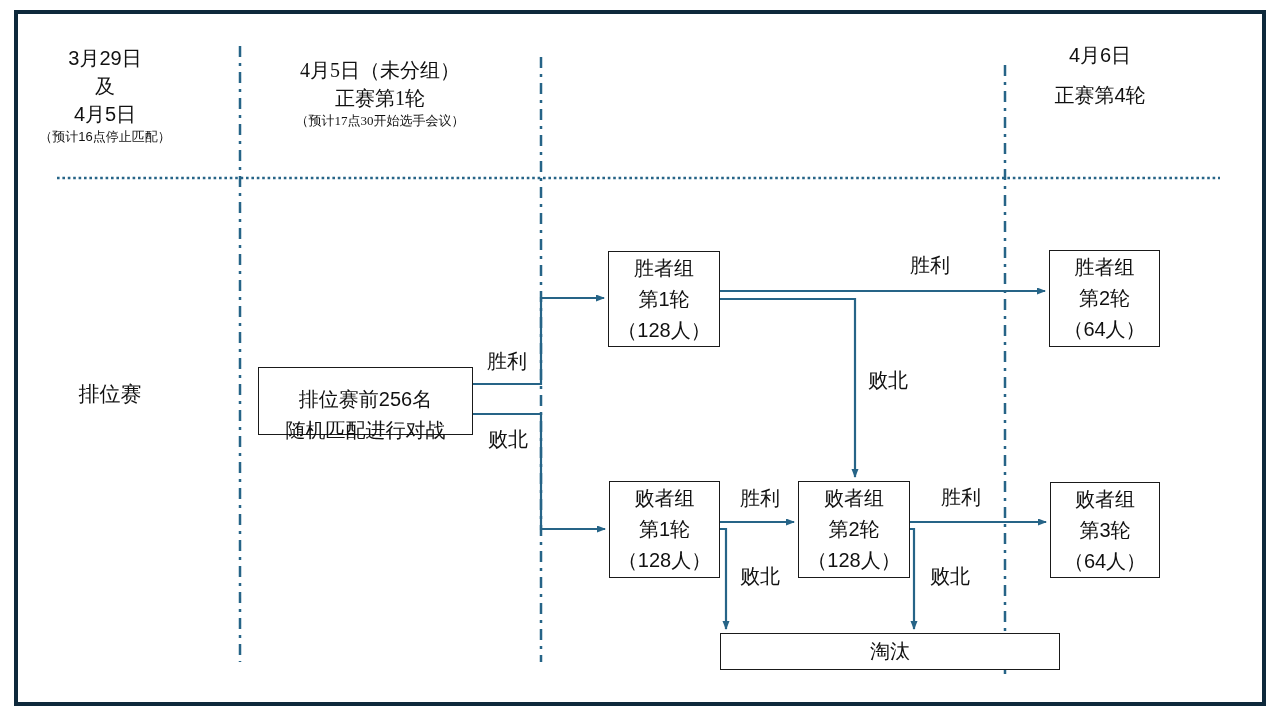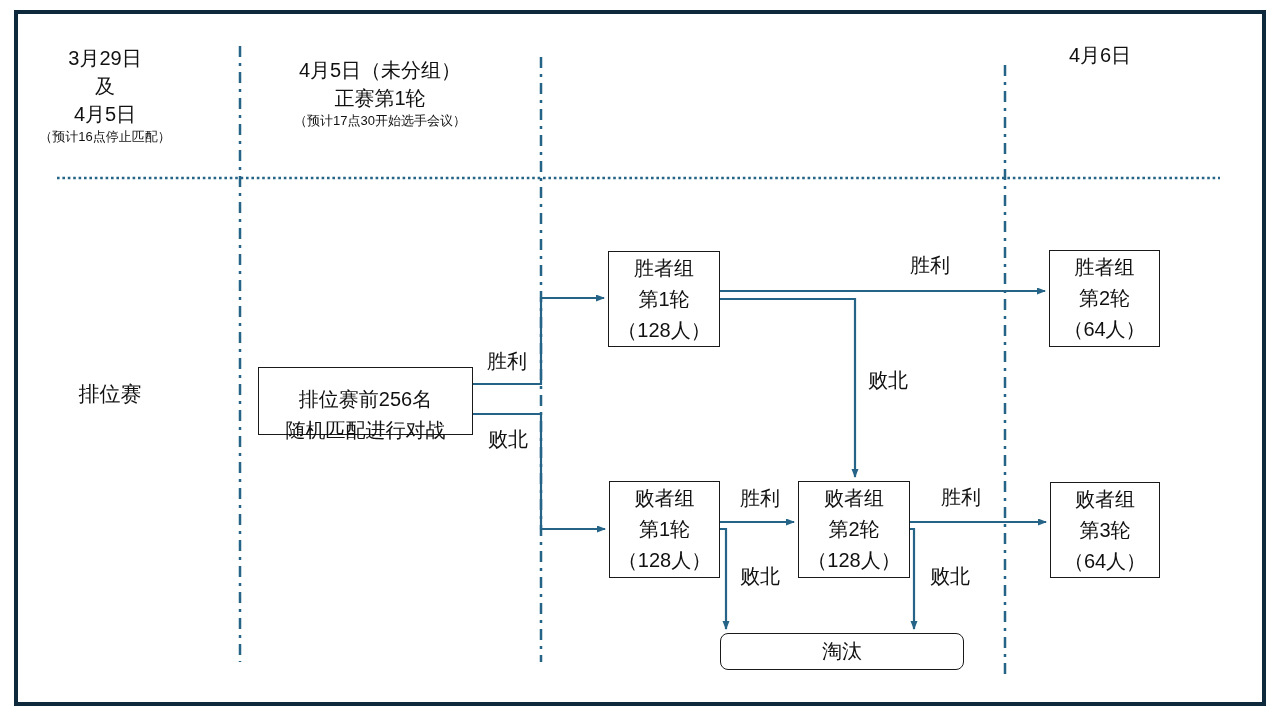--- a/index.html
+++ b/index.html
@@ -18,21 +18,21 @@
   .stage { position: absolute; left: 0; top: 0; width: 1280px; height: 720px; }
   .frame {
     position: absolute; left: 14px; top: 10px; width: 1252px; height: 696px;
     border: 4px solid var(--frame);
   }
   svg.lines { position: absolute; left: 0; top: 0; width: 1280px; height: 720px; }
 
   .hdr { position: absolute; text-align: center; font-size: 20px; line-height: 28px; }
   .hdr .note { font-size: 13px; line-height: 18px; }
   .hdr-col1 { left: 20px;  top: 44px;  width: 170px; }
-  .hdr-col2 { left: 255px; top: 56px;  width: 250px; }
+  .hdr-col2 { left: 255px; top: 56px;  width: 250px; font-family: Liberation Serif, serif; }
   .hdr-col3 { left: 541px; top: 33px;  width: 464px; }
   .hdr-col3 .subrow { position: relative; margin-top: 22px; height: 28px; }
   .hdr-col3 .sub1 { position: absolute; left: 59px;  top: 0; width: 120px; }
   .hdr-col3 .sub2 { position: absolute; left: 249px; top: 0; width: 120px; }
   .hdr-col4 { left: 1020px; top: 41px; width: 160px; }
   .hdr-col4 .l2 { margin-top: 12px; }
 
   .rowlabel {
     position: absolute; left: 40px; top: 380px; width: 140px;
     text-align: center; font-size: 21px;
@@ -42,21 +42,21 @@
     position: absolute; background: #ffffff; border: 1.6px solid #1a1a1a;
     text-align: center; font-size: 20px;
   }
   .node .ln { line-height: 31px; }
   .box-qualifier { left: 258px; top: 367px; width: 215px; height: 68px; padding-top: 16px; }
   .box-winner-r1 { left: 608px;  top: 251px; width: 112px; height: 96px; padding-top: 1px; }
   .box-winner-r2 { left: 1049px; top: 250px; width: 111px; height: 97px; padding-top: 1px; }
   .box-loser-r1  { left: 609px;  top: 481px; width: 111px; height: 97px; padding-top: 1px; }
   .box-loser-r2  { left: 798px;  top: 481px; width: 112px; height: 97px; padding-top: 1px; }
   .box-loser-r3  { left: 1050px; top: 482px; width: 110px; height: 96px; padding-top: 1px; }
-  .box-eliminated { left: 720px; top: 633px; width: 244px; height: 37px; border-radius: 8px; }
+  .box-eliminated { left: 720px; top: 633px; width: 340px; height: 37px; }
   .box-eliminated .ln { line-height: 34px; }
 
   .edge-label {
     position: absolute; font-size: 20px; white-space: nowrap;
     transform: translate(-50%, -50%); background: #ffffff; padding: 0 2px;
   }
 </style>
 </head>
 <body>
 
@@ -94,20 +94,21 @@
 
   <div class="hdr hdr-col2">
     <div>4月5日（未分组）</div>
     <div>正赛第1轮</div>
     <div class="note">（预计17点30开始选手会议）</div>
   </div>
 
 
   <div class="hdr hdr-col4">
     <div>4月6日</div>
+    <div class="l2">正赛第4轮</div>
   </div>
 
   <div class="rowlabel">排位赛</div>
 
   <div class="node box-qualifier">
     <div class="ln">排位赛前256名</div>
     <div class="ln">随机匹配进行对战</div>
   </div>
 
   <div class="node box-winner-r1">

